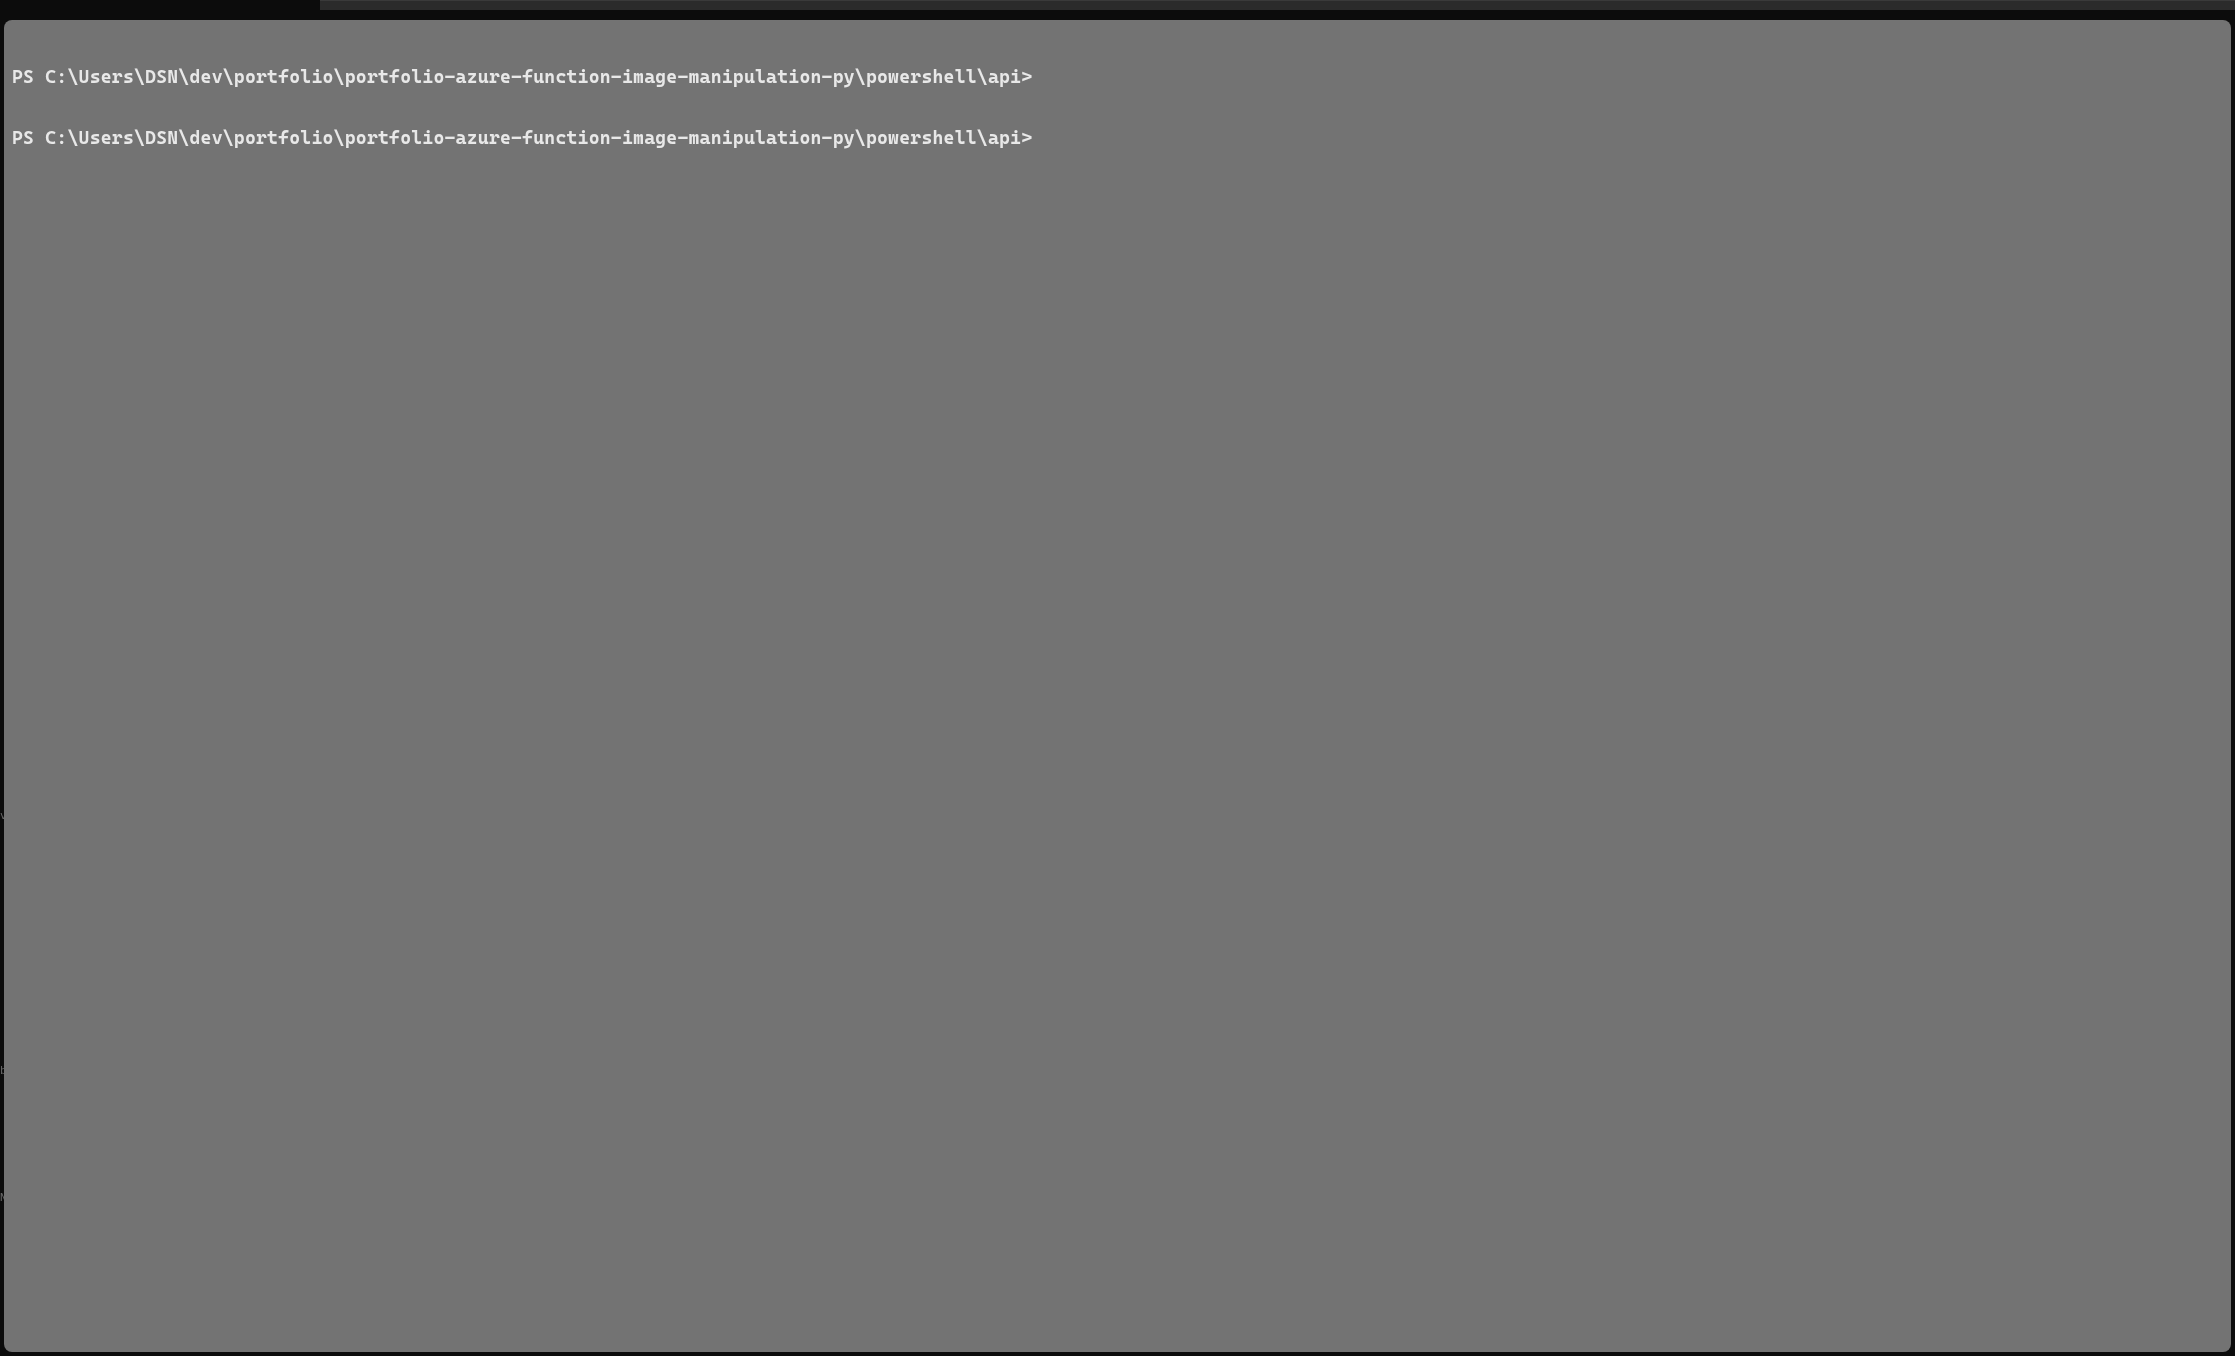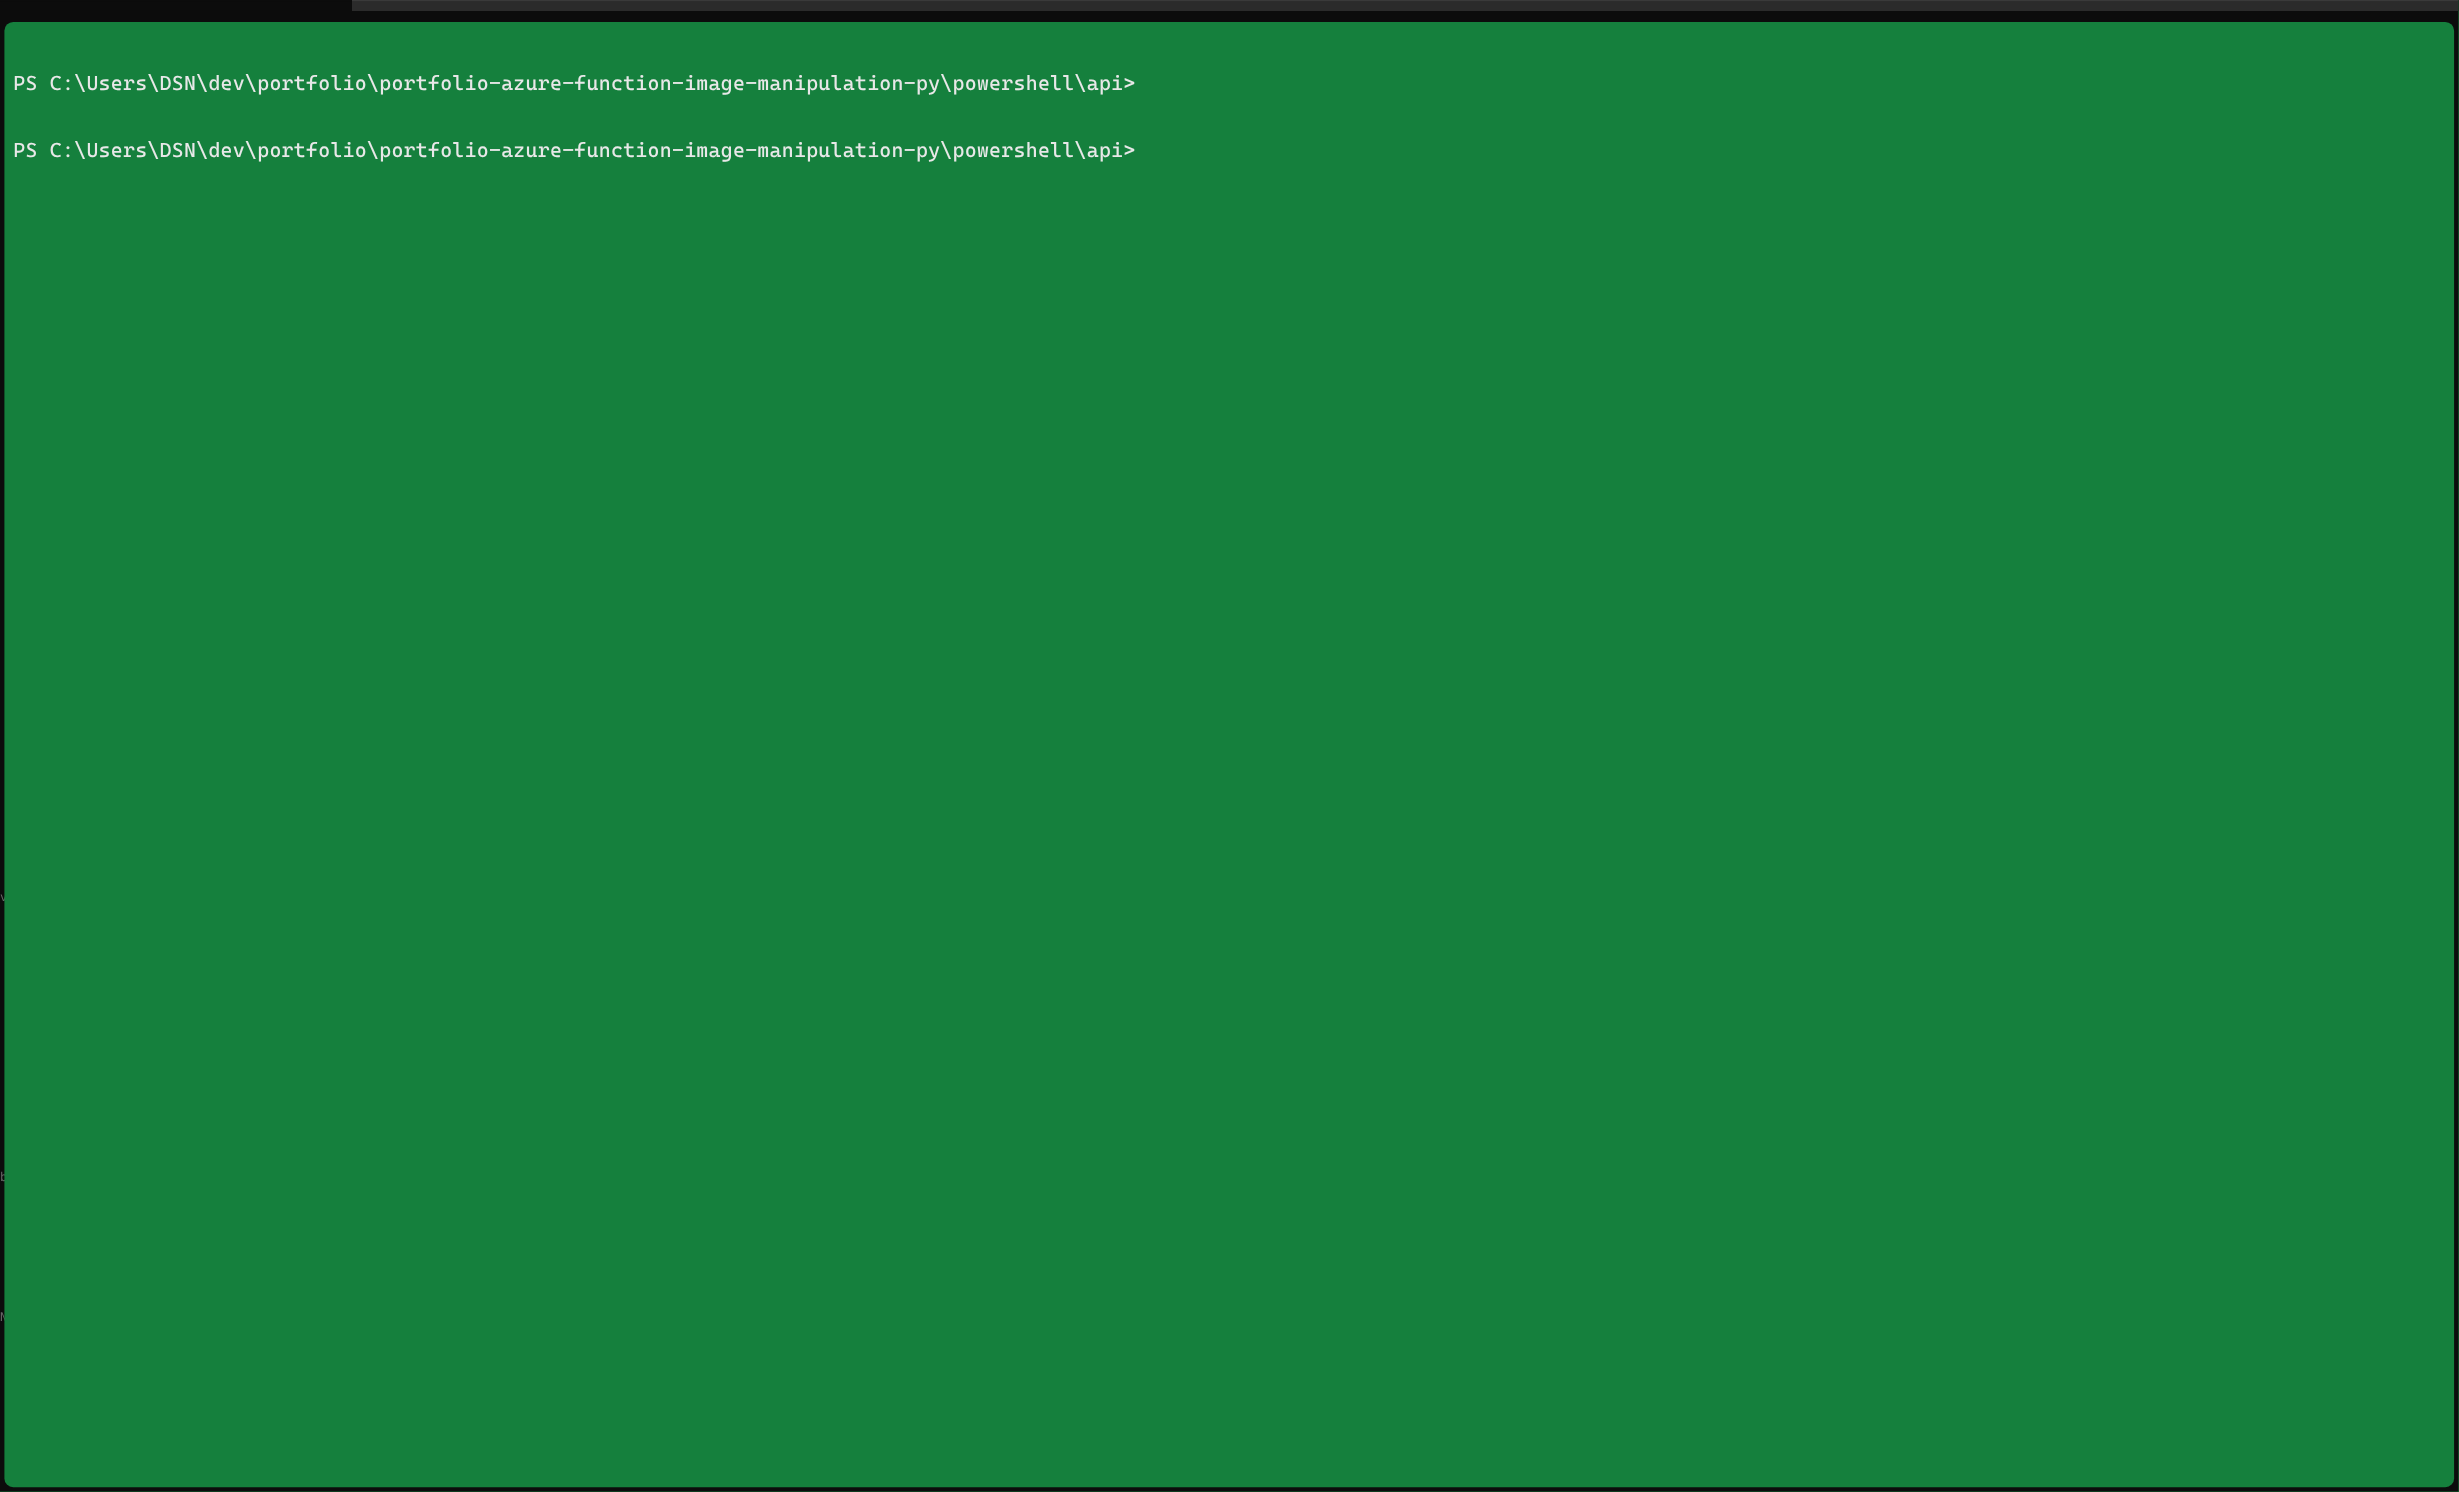--- a/index.html
+++ b/index.html
@@ -71,23 +71,24 @@
       width: 100%;
       height: calc(100% - 10px);
     }
 
     .rounded-container {
       position: absolute;
       top: 10px;
       left: 4px;
       right: 4px;
       bottom: 4px;
-      background: #15803d;
+      background: #737373;
       border-radius: 8px;
       overflow: hidden;
+      font-weight: bold;
     }
 
     .terminal-inner {
       padding: 6px 0 0 8px;
     }
   </style>
 </head>
 <body>
 
 <div class="title-bar">

